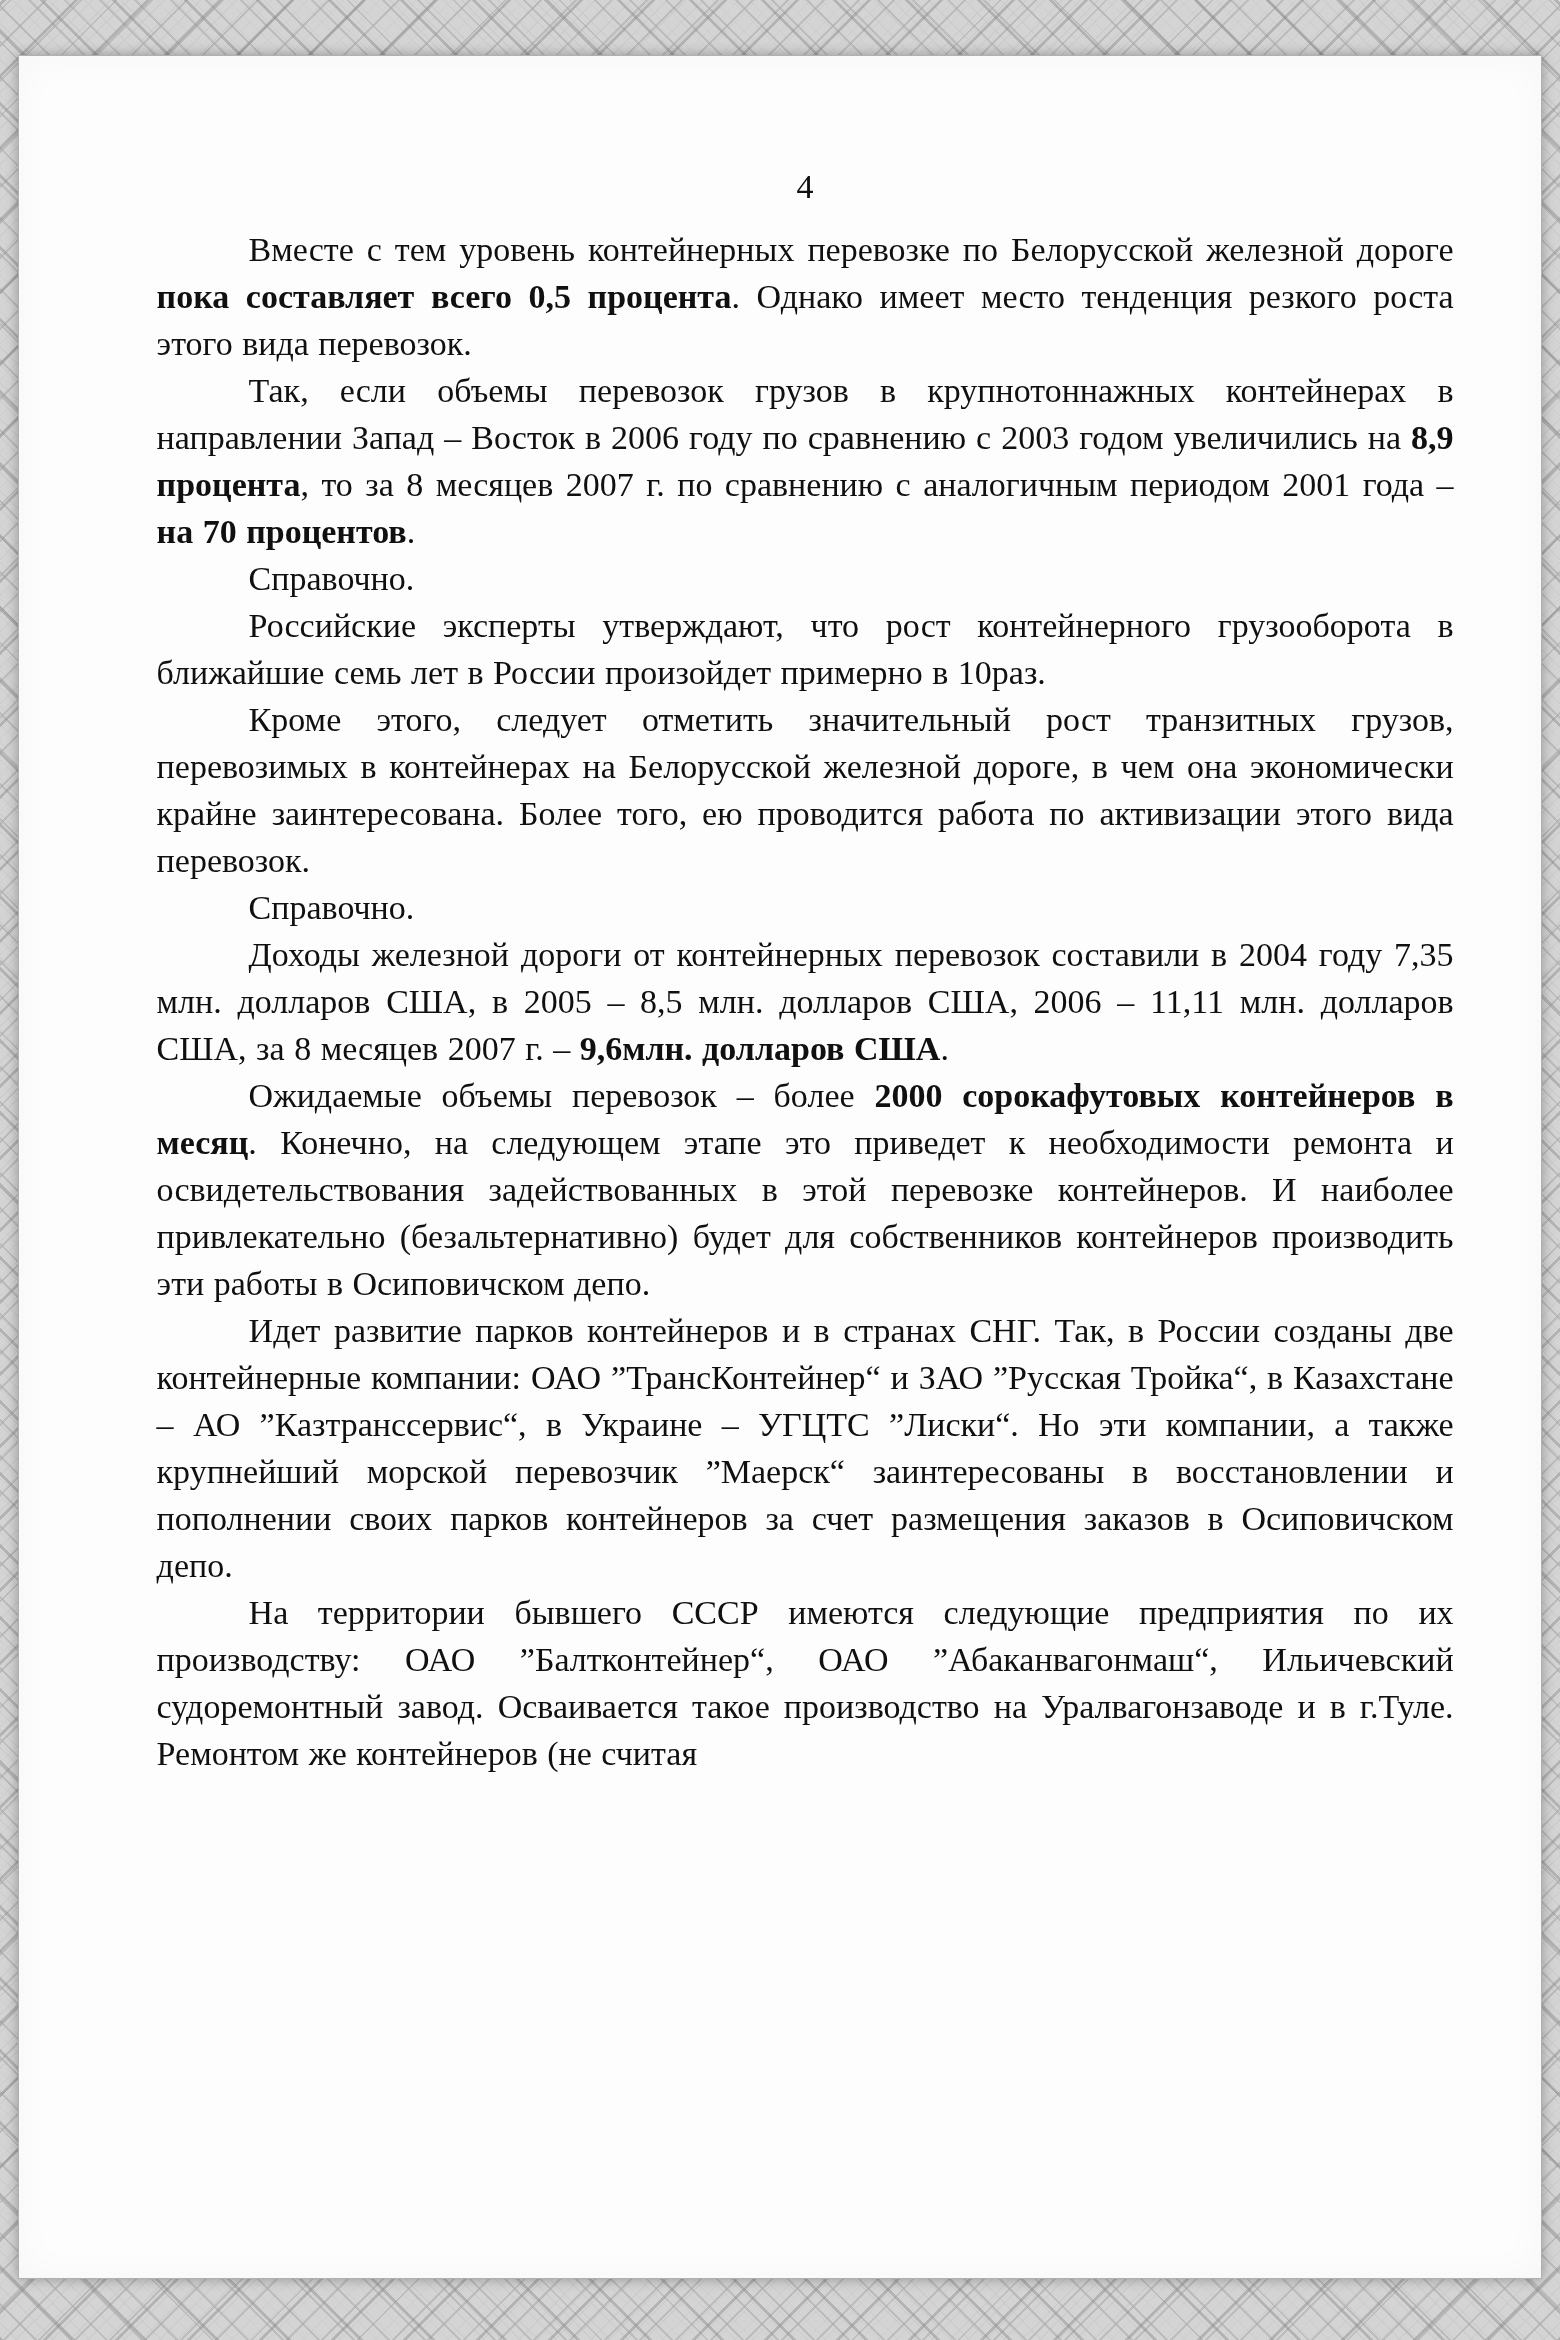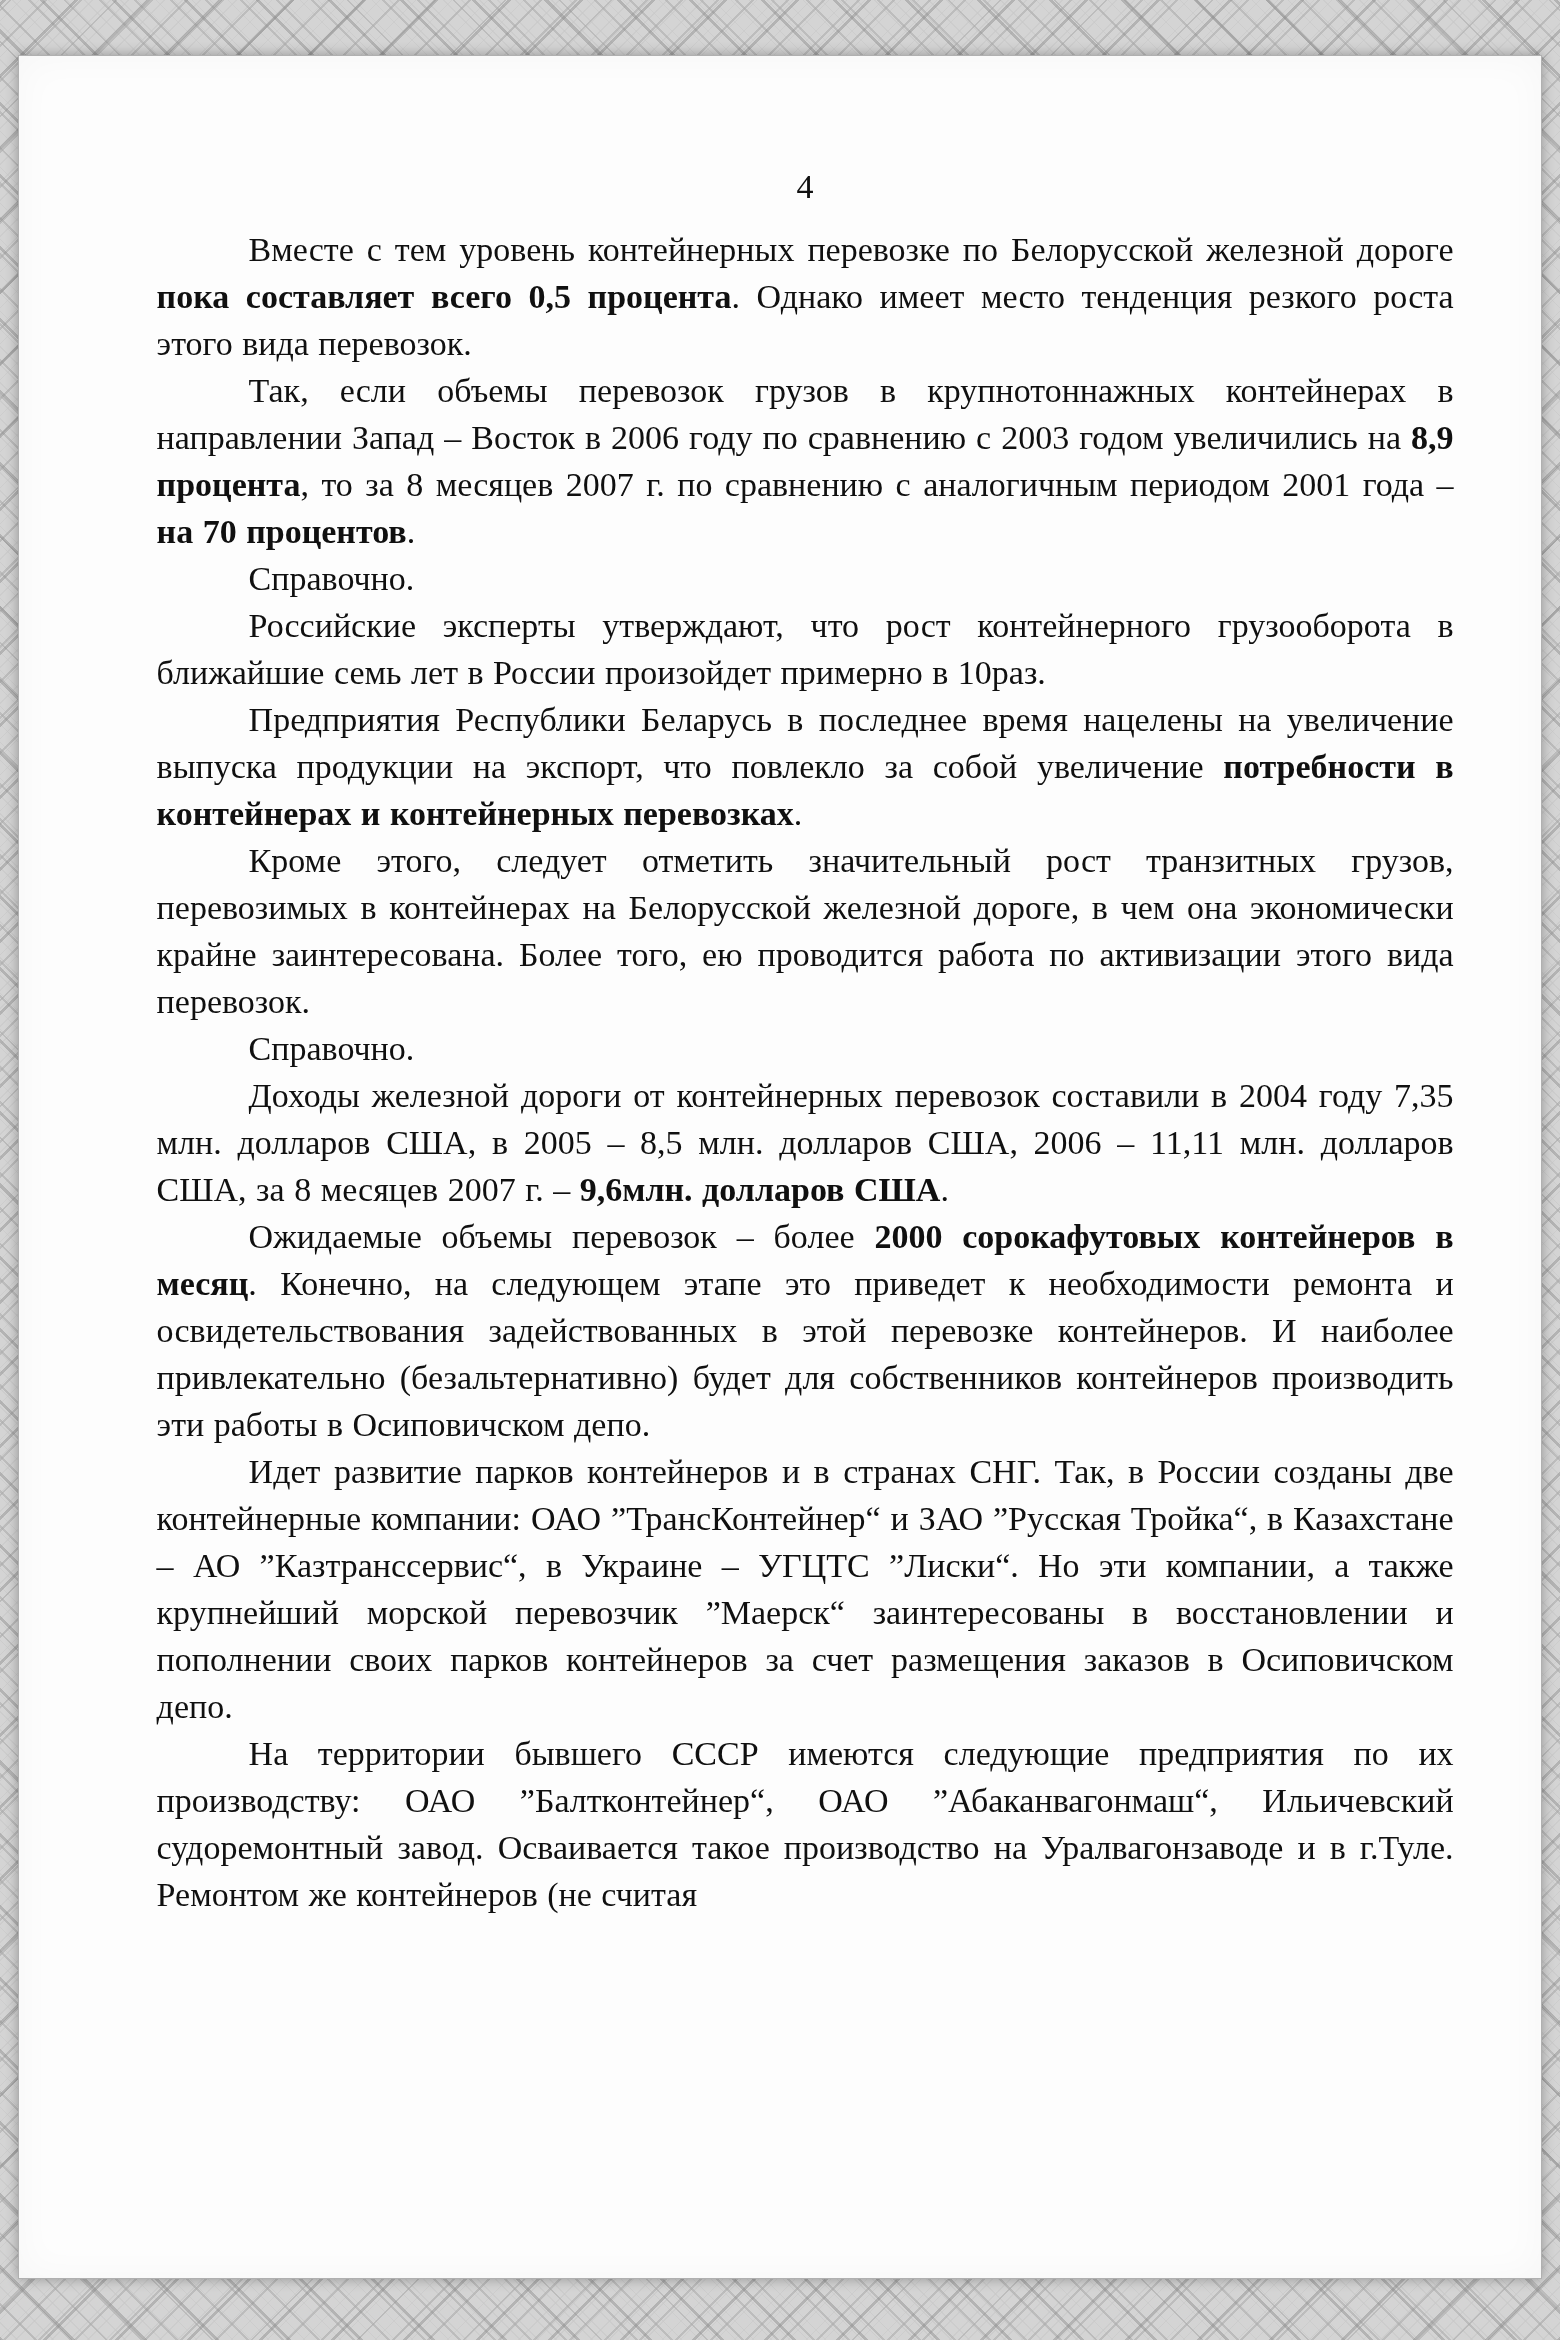--- a/index.html
+++ b/index.html
@@ -56,21 +56,20 @@
 <body>
 
 <div class="page">
   <div class="content">
     <p class="pageno">4</p>
     <div>
         <p class="para"><span>Вместе с тем уровень контейнерных перевозке по Белорусской железной дороге </span><span class="b">пока составляет всего 0,5 процента</span><span>. Однако имеет место тенденция резкого роста этого вида перевозок.</span></p>
         <p class="para"><span>Так, если объемы перевозок грузов в крупнотоннажных контейнерах в направлении Запад – Восток в 2006 году по сравнению с 2003 годом увеличились на </span><span class="b">8,9 процента</span><span>, то за 8 месяцев 2007 г. по сравнению с аналогичным периодом 2001 года – </span><span class="b">на 70 процентов</span><span>.</span></p>
         <p class="para"><span class="i">Справочно.</span></p>
         <p class="para"><span class="i">Российские эксперты утверждают, что рост контейнерного грузооборота в ближайшие семь лет в России произойдет примерно в 10раз.</span></p>
-        <p class="para"><span>Предприятия Республики Беларусь в последнее время нацелены на увеличение выпуска продукции на экспорт, что повлекло за собой увеличение </span><span class="b">потребности в контейнерах и контейнерных перевозках</span><span>.</span></p>
         <p class="para"><span>Кроме этого, следует отметить значительный рост транзитных грузов, перевозимых в контейнерах на Белорусской железной дороге, в чем она экономически крайне заинтересована. Более того, ею проводится работа по активизации этого вида перевозок.</span></p>
         <p class="para"><span class="i">Справочно.</span></p>
         <p class="para"><span class="i">Доходы железной дороги от контейнерных перевозок составили в 2004 году 7,35 млн. долларов США, в 2005 – 8,5 млн. долларов США, 2006 – 11,11 млн. долларов США, за 8 месяцев 2007 г. – </span><span class="b i">9,6млн. долларов США</span><span class="i">.</span></p>
         <p class="para"><span>Ожидаемые объемы перевозок – более </span><span class="b">2000 сорокафутовых контейнеров в месяц</span><span>. Конечно, на следующем этапе это приведет к необходимости ремонта и освидетельствования задействованных в этой перевозке контейнеров. И наиболее привлекательно (безальтернативно) будет для собственников контейнеров производить эти работы в Осиповичском депо.</span></p>
         <p class="para"><span>Идет развитие парков контейнеров и в странах СНГ. Так, в России созданы две контейнерные компании: ОАО ”ТрансКонтейнер“ и ЗАО ”Русская Тройка“, в Казахстане – АО ”Казтранссервис“, в Украине – УГЦТС ”Лиски“. Но эти компании, а также крупнейший морской перевозчик ”Маерск“ заинтересованы в восстановлении и пополнении своих парков контейнеров за счет размещения заказов в Осиповичском депо.</span></p>
         <p class="para"><span>На территории бывшего СССР имеются следующие предприятия по их производству: ОАО ”Балтконтейнер“, ОАО ”Абаканвагонмаш“, Ильичевский судоремонтный завод. Осваивается такое производство на Уралвагонзаводе и в г.Туле. Ремонтом же контейнеров (не считая</span></p>
       </div>
   </div>
 </div>
 

